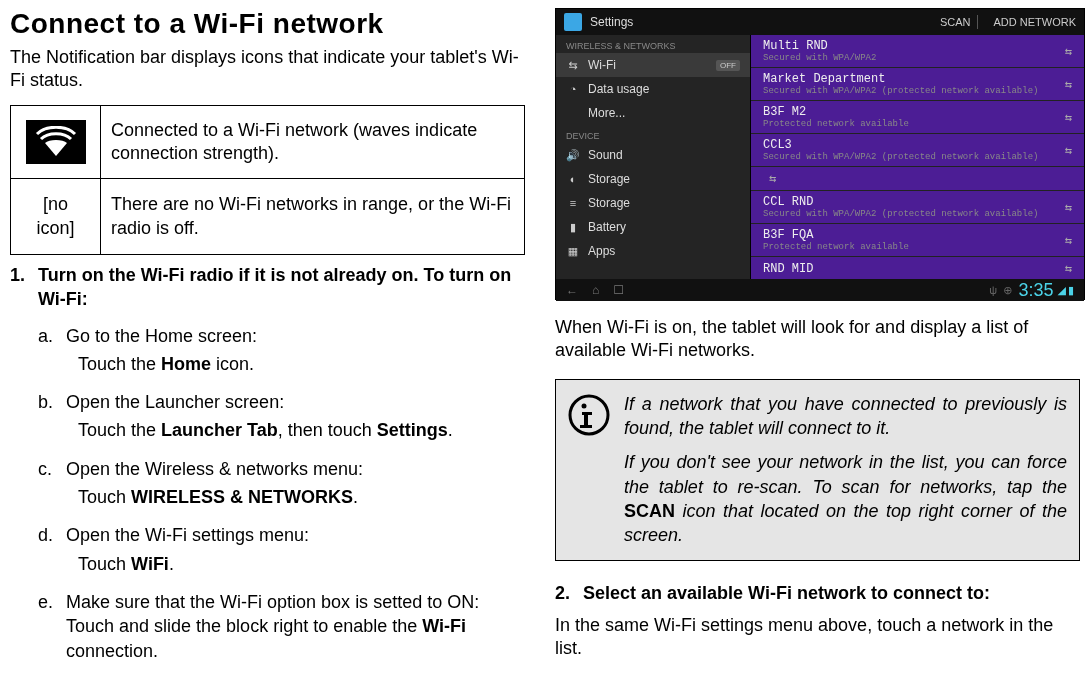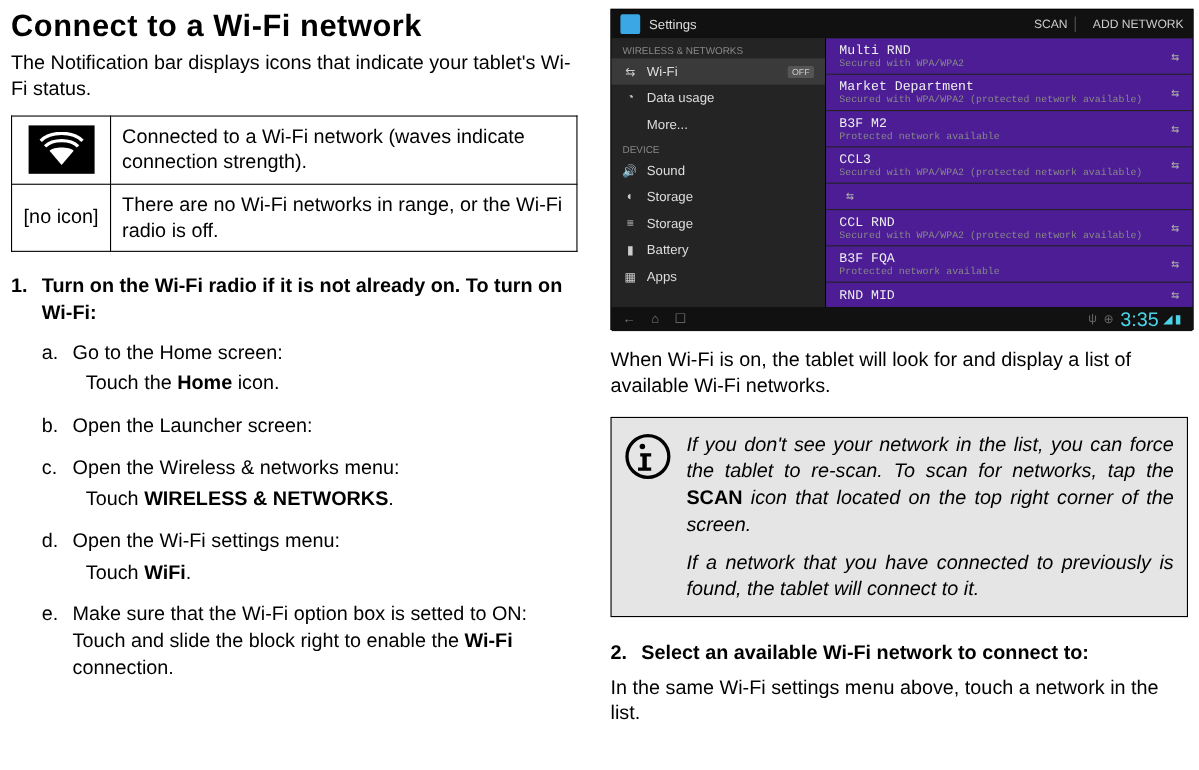--- a/index.html
+++ b/index.html
@@ -28,32 +28,32 @@
     }
     .intro {
       font-size: 18px;
       line-height: 1.3;
       margin-bottom: 12px;
     }
     table.icon-table {
       border-collapse: collapse;
       width: 100%;
       font-size: 18px;
-      margin-bottom: 18px;
+      margin-bottom: 8px;
     }
     table.icon-table td {
       border: 1px solid #000;
       padding: 7px 10px;
       vertical-align: middle;
       line-height: 1.3;
     }
     table.icon-table td.icon-cell {
       width: 90px;
       text-align: center;
-      padding: 0;
+      padding: 14px;
     }
     .wifi-icon-box {
       width: 60px;
       height: 44px;
       background: #000;
       display: inline-flex;
       align-items: center;
       justify-content: center;
     }
     ol.main-list {
@@ -244,20 +244,23 @@
               <span>Go to the Home screen:</span>
               <div class="sub-action">
                 <span>Touch the </span><b>Home</b><span> icon.</span>
               </div>
             </div>
           </li>
           <li>
             <span class="letter">b.</span>
             <div class="sbody">
               <span>Open the Launcher screen:</span>
+              <div class="sub-action">
+                <span>Touch the </span><b>Launcher Tab</b><span>, then touch </span><b>Settings</b><span>.</span>
+              </div>
             </div>
           </li>
           <li>
             <span class="letter">c.</span>
             <div class="sbody">
               <span>Open the Wireless &amp; networks menu:</span>
               <div class="sub-action">
                 <span>Touch </span><b>WIRELESS &amp; NETWORKS</b><span>.</span>
               </div>
             </div>
@@ -404,24 +407,24 @@
 
   <div class="note-box">
     <span class="info-icon">
       <svg viewBox="0 0 42 42" width="42" height="42">
         <circle cx="21" cy="21" r="19" fill="none" stroke="#000" stroke-width="3"></circle>
         <circle cx="16" cy="12" r="2.5" fill="#000"></circle>
         <path d="M14 18 h10 v3 h-4 v10 h4 v3 h-12 v-3 h4 v-10 h-2 z" fill="#000"></path>
       </svg>
     </span>
     <div>
+      <p>If a network that you have connected to previously is found, the tablet will connect to it.</p>
       <p>
         <span>If you don't see your network in the list, you can force the tablet to re-scan. To scan for networks, tap the </span><b style="font-style:normal;">SCAN</b><span> icon that located on the top right corner of the screen.</span>
       </p>
-      <p>If a network that you have connected to previously is found, the tablet will connect to it.</p>
     </div>
   </div>
 
   <div class="step2-head">
     <span class="num">2.</span>
     <span>Select an available Wi-Fi network to connect to:</span>
   </div>
 
   <p class="tail">In the same Wi-Fi settings menu above, touch a network in the list.</p>
 </div>

